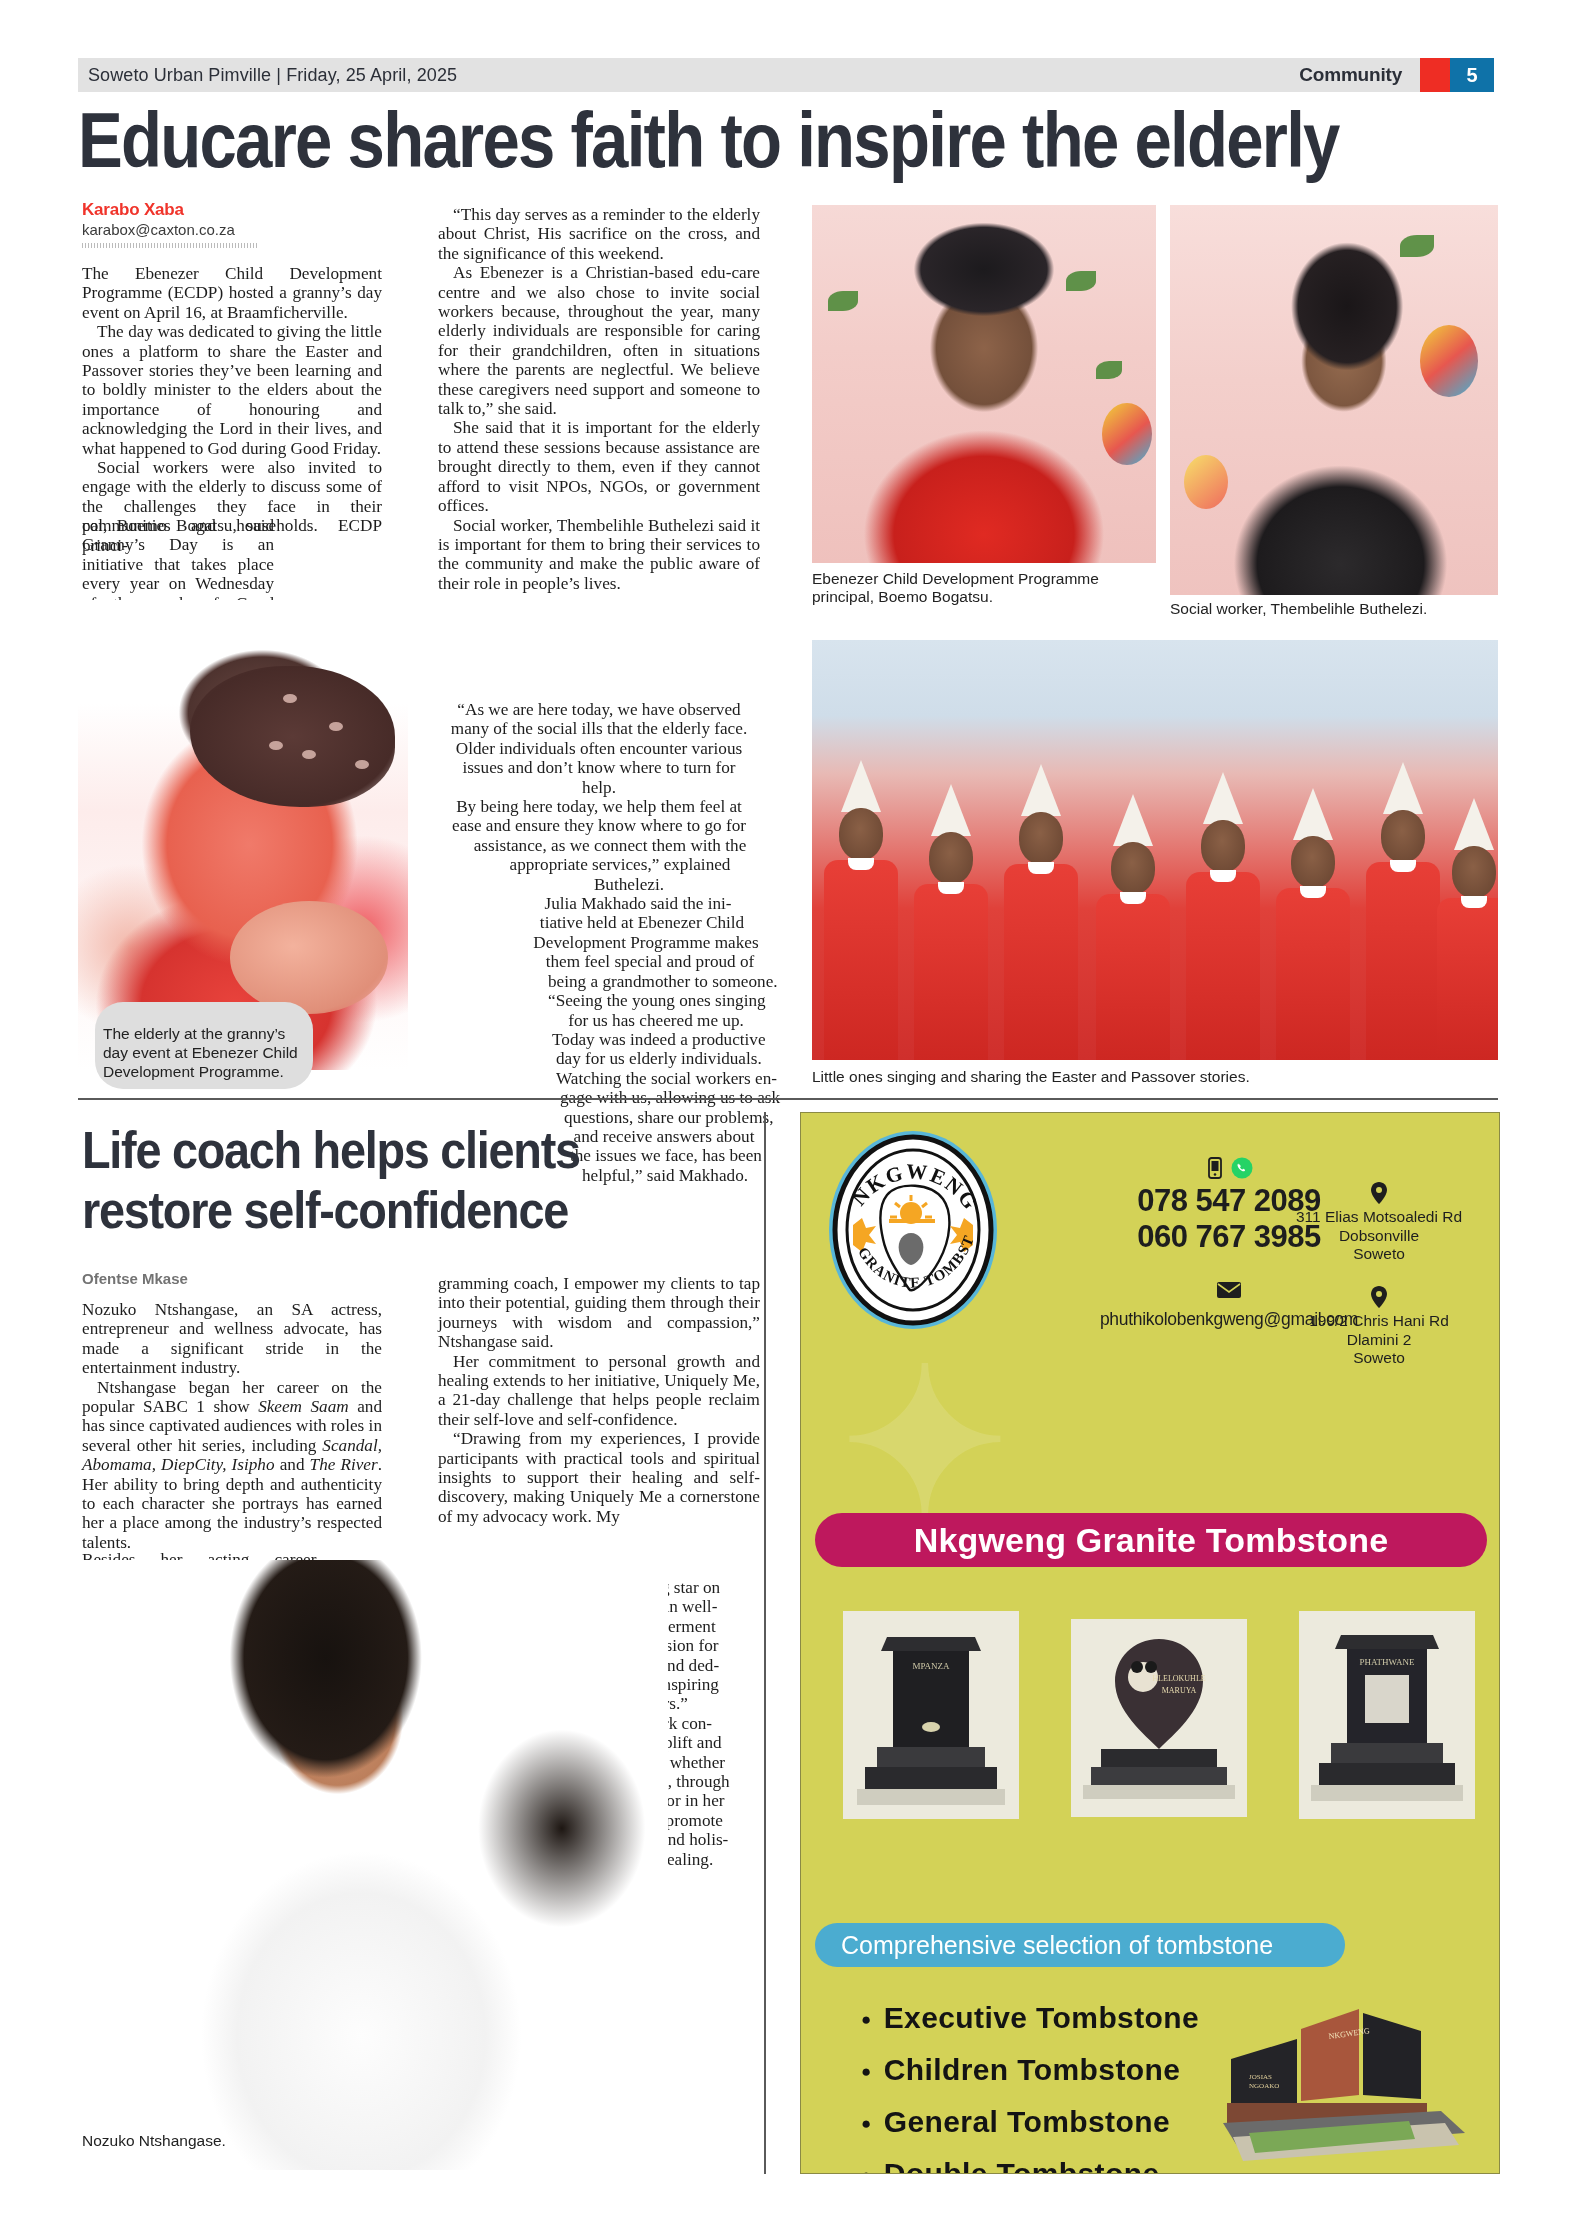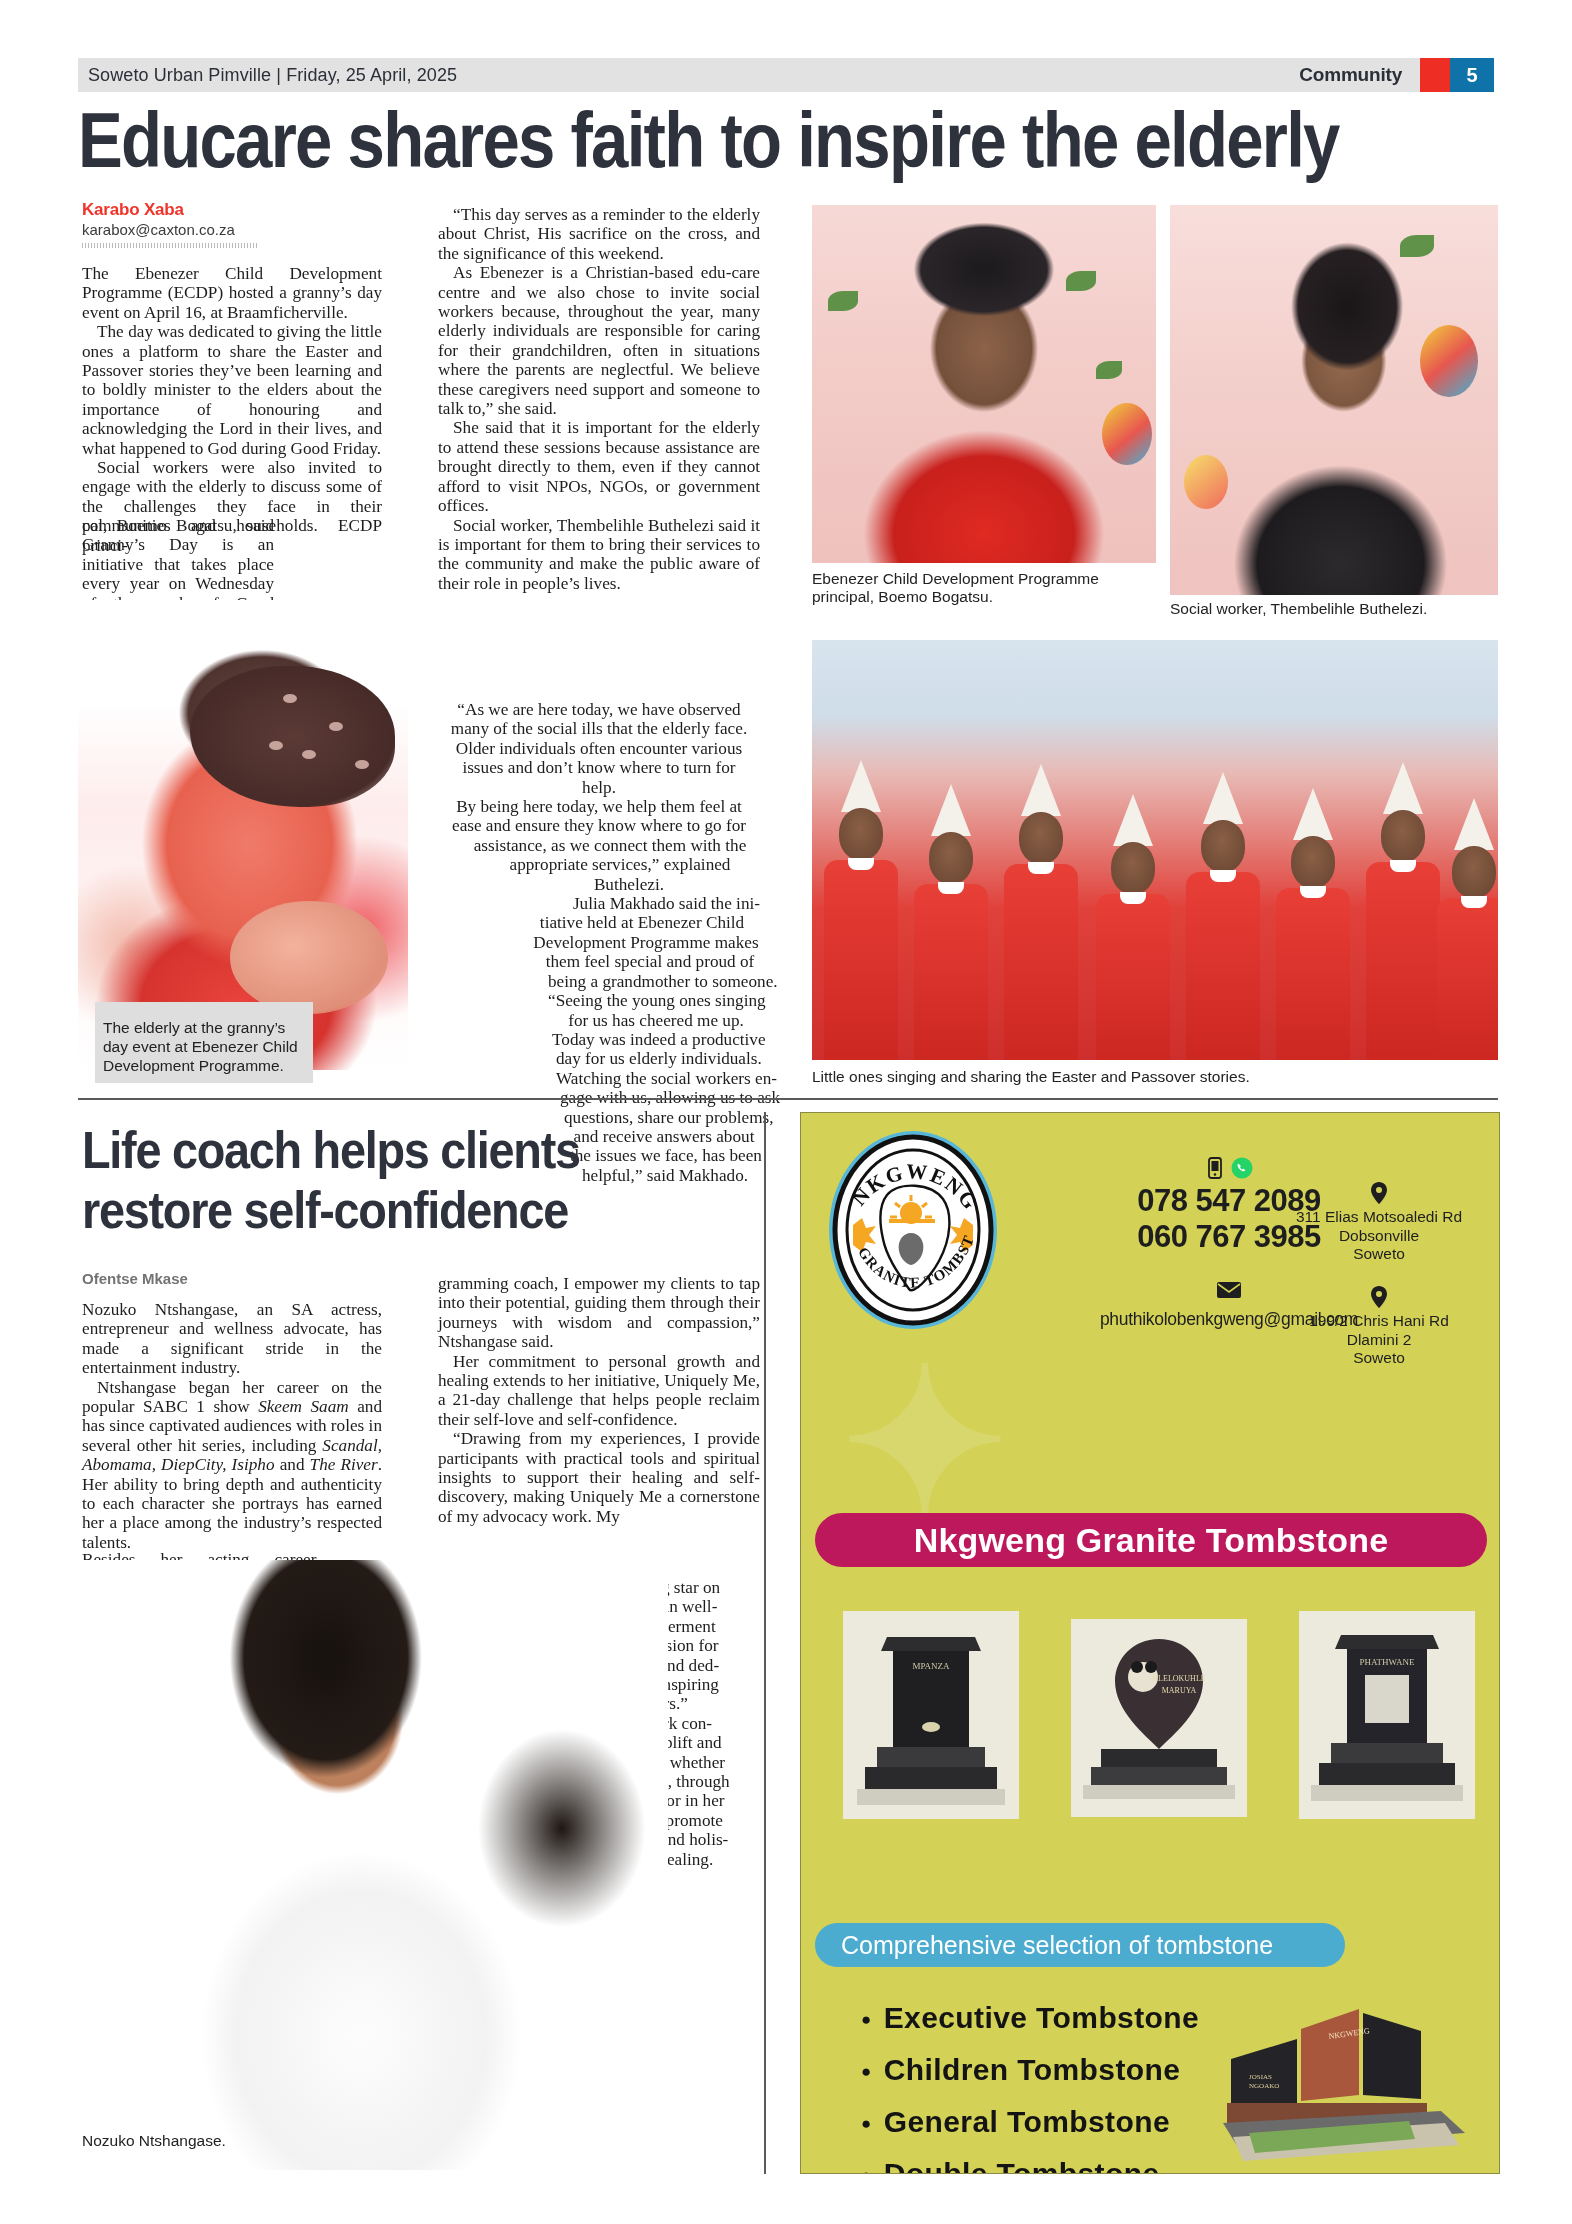--- a/index.html
+++ b/index.html
@@ -93,21 +93,21 @@
     border-radius: 48% 52% 44% 56%;
   }
   .granny-dot { position: absolute; width: 14px; height: 9px; background: #d9b6ae; border-radius: 50%; opacity: .85; }
   .granny-hands {
     position: absolute; left: 46%; top: 64%; width: 48%; height: 24%;
     background: radial-gradient(ellipse at 40% 40%, #f3b29d 0%, #e08f79 70%, rgba(224,143,121,0) 100%);
     border-radius: 50%;
   }
   #cap-granny {
     left: 95px; top: 1002px; width: 218px; background: #dedede;
-    padding: 16px 8px 8px 8px; font-size: 15.5px; line-height: 19px;
+    padding: 22px 8px 8px 8px; font-size: 15.5px; line-height: 19px; border-radius: 28px;
   }
 
   
   #photo-boemo { left: 812px; top: 205px; width: 344px; height: 358px; }
   .boemo-bg {
     position: absolute; inset: 0;
     background:
       radial-gradient(ellipse 90px 60px at 50% 18%, #1c1a1d 0%, #2a2529 70%, rgba(42,37,41,0) 78%),
       radial-gradient(ellipse 66px 78px at 50% 40%, #8d6349 0%, #74503b 72%, rgba(116,80,59,0) 82%),
       radial-gradient(ellipse 150px 130px at 50% 92%, #e02a22 0%, #c8201c 60%, rgba(200,32,28,0) 80%),
@@ -307,21 +307,21 @@
       <div style="width: 322px; margin-left: 0px; white-space: nowrap;">“As we are here today, we have observed</div>
       <div style="width: 322px; margin-left: 0px; white-space: nowrap;">many of the social ills that the elderly face.</div>
       <div style="width: 322px; margin-left: 0px; white-space: nowrap;">Older individuals often encounter various</div>
       <div style="width: 322px; margin-left: 0px; white-space: nowrap;">issues and don’t know where to turn for</div>
       <div style="width: 322px; margin-left: 0px; white-space: nowrap;">help.</div>
       <div style="width: 322px; margin-left: 0px; white-space: nowrap;">By being here today, we help them feel at</div>
       <div style="width: 322px; margin-left: 0px; white-space: nowrap;">ease and ensure they know where to go for</div>
       <div style="width: 300px; margin-left: 22px; white-space: nowrap;">assistance, as we connect them with the</div>
       <div style="width: 280px; margin-left: 42px; white-space: nowrap;">appropriate services,” explained</div>
       <div style="width: 262px; margin-left: 60px; white-space: nowrap;">Buthelezi.</div>
-      <div style="width: 244px; margin-left: 78px; white-space: nowrap; text-align: right;">Julia Makhado said the ini-</div>
+      <div style="width: 244px; margin-left: 78px; white-space: nowrap;">Julia Makhado said the ini-</div>
       <div style="width: 236px; margin-left: 86px; white-space: nowrap;">tiative held at Ebenezer Child</div>
       <div style="width: 228px; margin-left: 94px; white-space: nowrap;">Development Programme makes</div>
       <div style="width: 220px; margin-left: 102px; white-space: nowrap;">them feel special and proud of</div>
       <div style="width: 212px; margin-left: 110px; white-space: nowrap;">being a grandmother to someone.</div>
       <div style="width: 212px; margin-left: 110px; white-space: nowrap;">“Seeing the young ones singing</div>
       <div style="width: 208px; margin-left: 114px; white-space: nowrap;">for us has cheered me up.</div>
       <div style="width: 208px; margin-left: 114px; white-space: nowrap;">Today was indeed a productive</div>
       <div style="width: 204px; margin-left: 118px; white-space: nowrap;">day for us elderly individuals.</div>
       <div style="width: 204px; margin-left: 118px; white-space: nowrap;">Watching the social workers en-</div>
       <div style="width: 200px; margin-left: 122px; white-space: nowrap;">gage with us, allowing us to ask</div>

